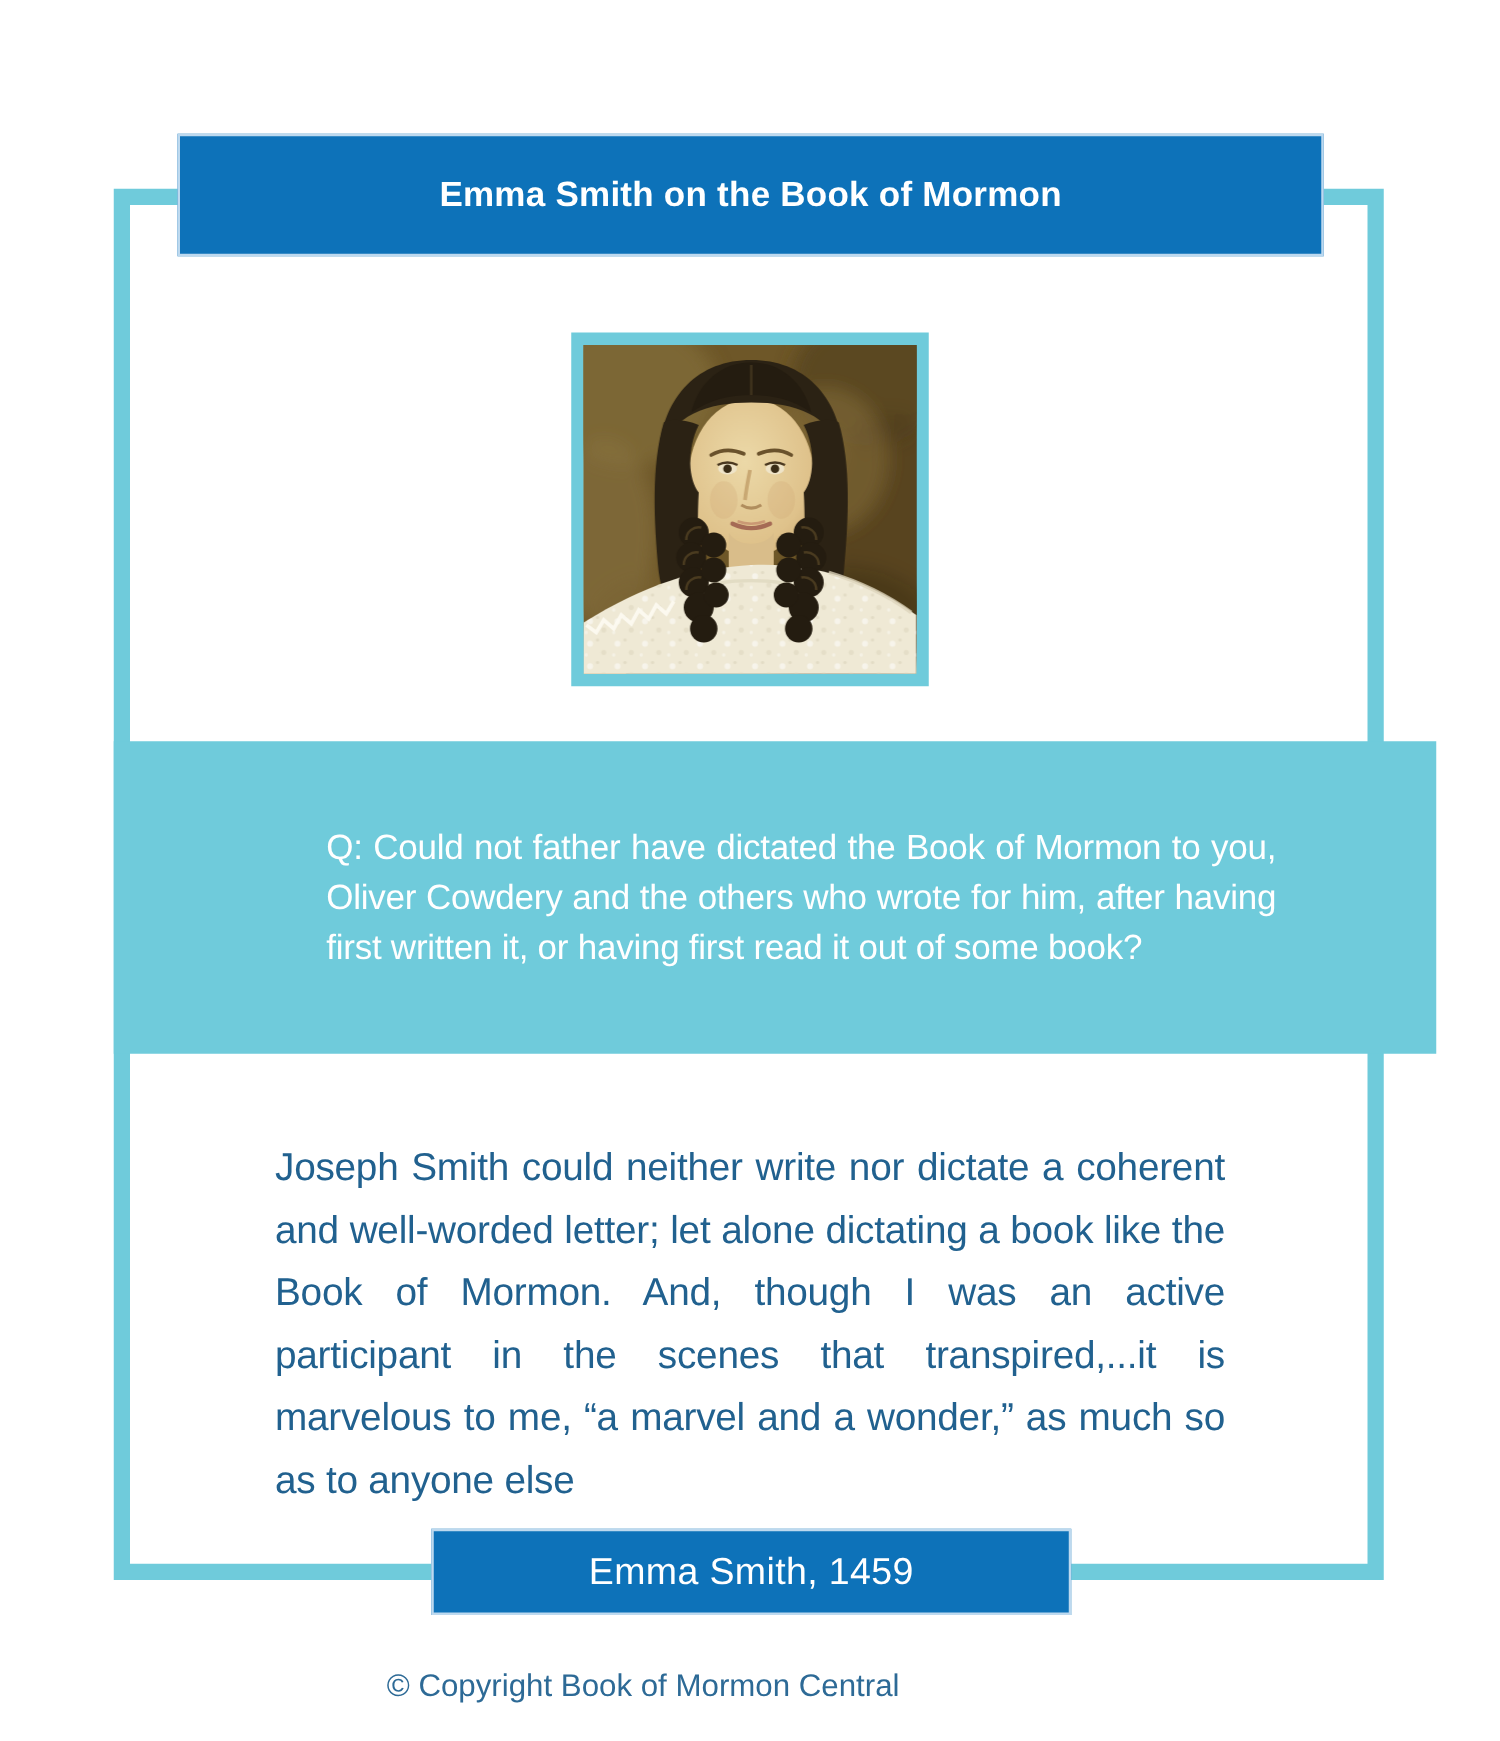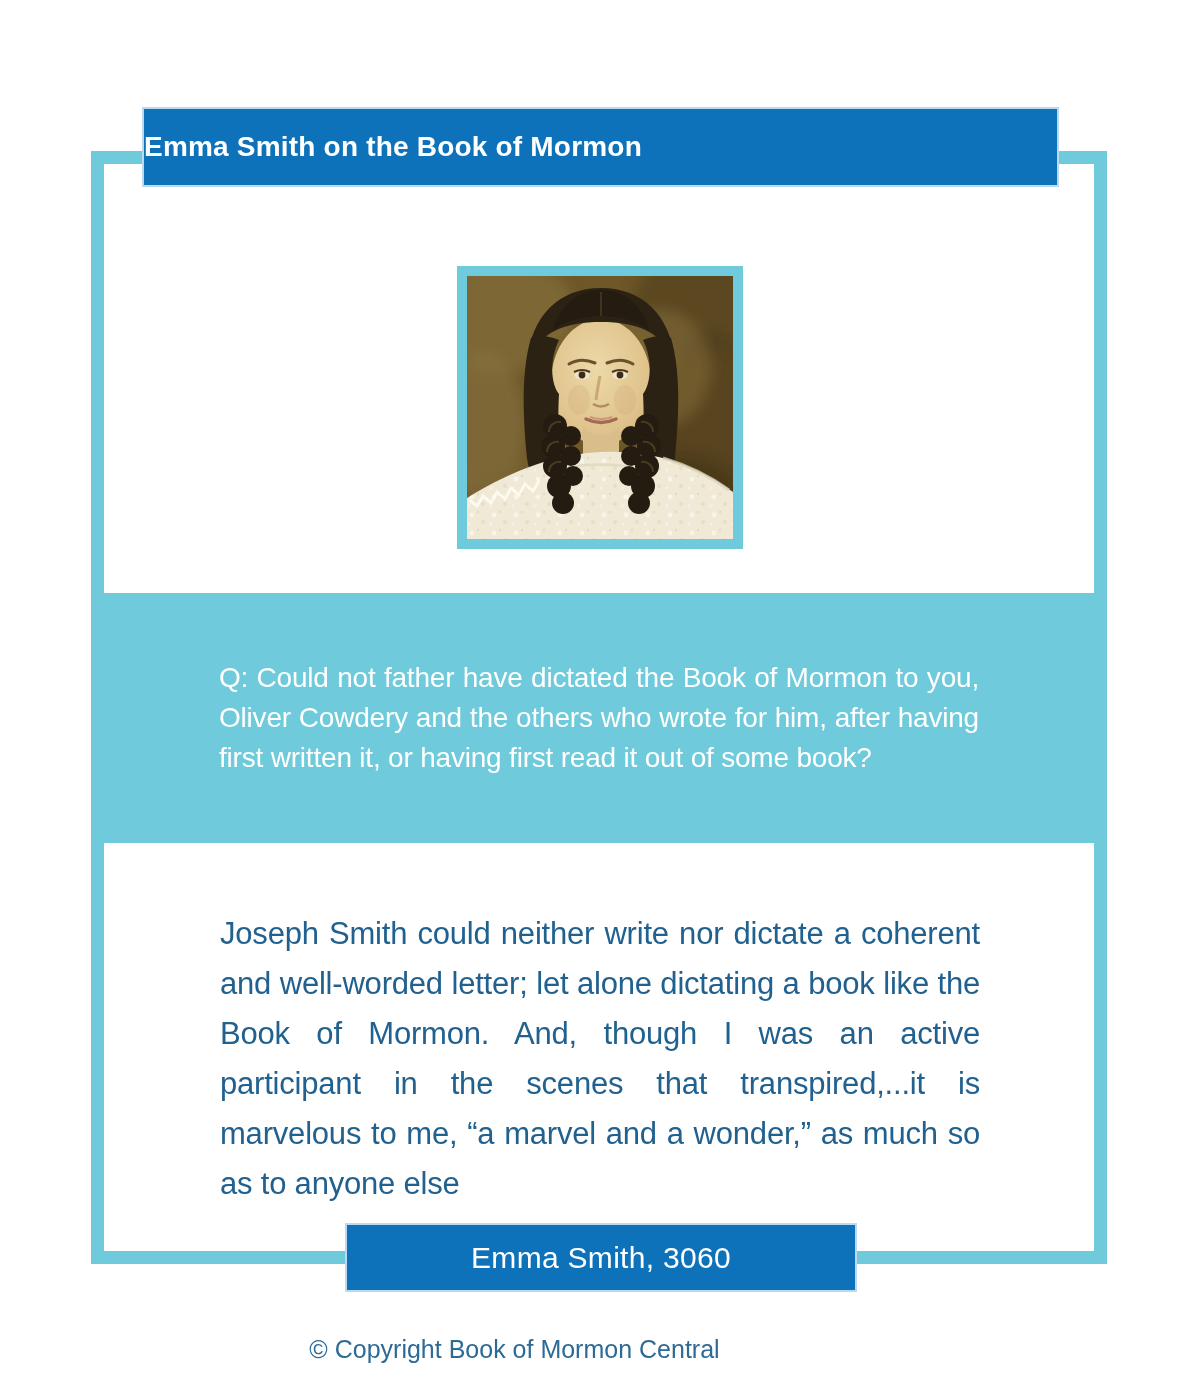--- a/index.html
+++ b/index.html
@@ -12,33 +12,33 @@
   html,body{margin:0;padding:0;background:#ffffff;}
   .page{
     position:relative;width:1200px;height:1393px;background:#ffffff;
     font-family:"Liberation Sans", sans-serif;overflow:hidden;
   }
   .card{
     position:absolute;left:91px;top:151px;width:1016px;height:1113px;
     box-sizing:border-box;border:13px solid var(--teal);background:#ffffff;z-index:1;
   }
   .header-box{
-    position:absolute;left:142px;top:107px;width:917px;height:80px;
+    position:absolute;left:142px;top:107px;width:917px;height:98px;
     box-sizing:border-box;background:var(--header-blue);border:2px solid var(--box-edge);
-    display:flex;flex-direction:column;align-items:flex-start;justify-content:center;z-index:3;
+    display:flex;flex-direction:column;align-items:center;justify-content:center;z-index:3;
   }
   .header-line{color:#ffffff;font-size:28px;font-weight:700;line-height:40px;letter-spacing:.2px;}
   .portrait-frame{
     position:absolute;left:457px;top:266px;width:286px;height:283px;
     box-sizing:border-box;background:var(--teal);padding:10px;z-index:2;
   }
   .portrait-frame svg{display:block;width:266px;height:263px;}
   .question-band{
     position:absolute;left:91px;top:593px;width:1016px;height:250px;
-    background:var(--teal);display:flex;align-items:center;justify-content:center;z-index:2;
+    background:var(--teal);display:flex;align-items:center;justify-content:center;z-index:2;padding-left:42px;
   }
   .question-text{
     width:760px;color:#ffffff;font-size:28px;line-height:40px;
     text-align:justify;letter-spacing:-0.2px;
   }
   .answer-text{
     position:absolute;left:220px;top:878px;width:760px;
     color:var(--answer-blue);font-size:31px;line-height:50px;
     text-align:justify;letter-spacing:-0.2px;z-index:2;
   }
@@ -168,18 +168,18 @@
     </svg>
   </div>
 
   <div class="question-band">
     <p class="question-text">Q: Could not father have dictated the Book of Mormon to you, Oliver Cowdery and the others who wrote for him, after having first written it, or having first read it out of some book?</p>
   </div>
 
   <p class="answer-text">Joseph Smith could neither write nor dictate a coherent and well-worded letter; let alone dictating a book like the Book of Mormon. And, though I was an active participant in the scenes that transpired,...it is marvelous to me, “a marvel and a wonder,” as much so as to anyone else</p>
 
   <div class="attribution-box">
-    <span class="attribution-label">Emma Smith, 3060</span>
+    <span class="attribution-label">Emma Smith, 1459</span>
   </div>
 
   <div class="copyright">© Copyright Book of Mormon Central</div>
 
 </div>
 
 </body></html>

